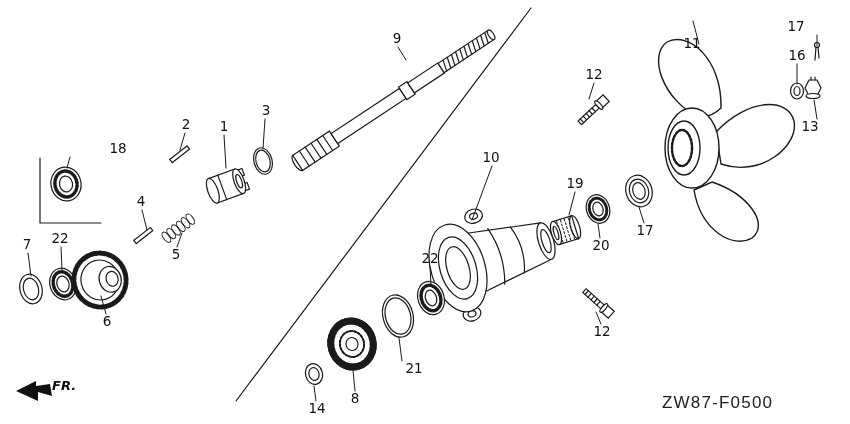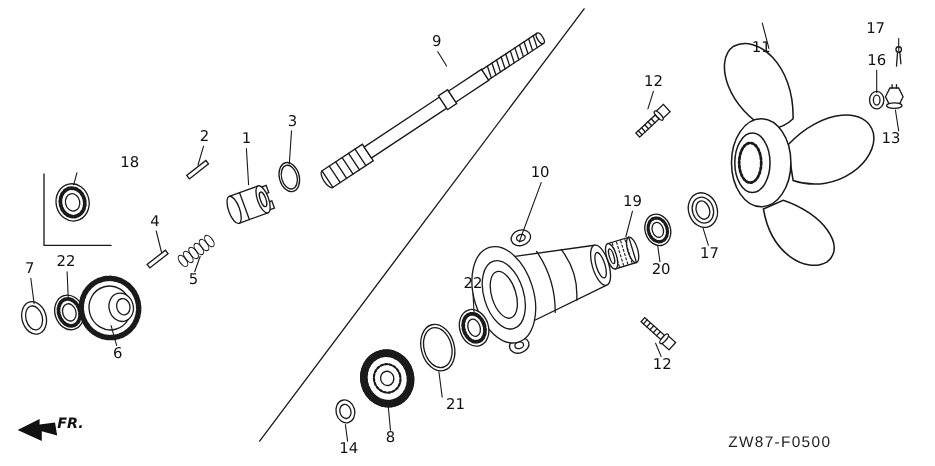--- a/index.html
+++ b/index.html
@@ -10,21 +10,21 @@
     position:absolute; transform:translate(-50%,-50%);
     font-size:13.5px; font-weight:500; color:#111; line-height:1;
     white-space:nowrap; user-select:none;
   }
   .fr-label {
     position:absolute; left:52px; top:378px;
     font-size:13px; font-weight:700; font-style:italic; color:#111;
   }
   .part-code {
     position:absolute; left:662px; top:393px;
-    font-size:14px; letter-spacing:1.2px; color:#222;
+    font-size:17px; letter-spacing:1.2px; color:#222;
     font-family:"Liberation Sans",sans-serif;
   }
 </style>
 </head>
 <body>
 
 <div id="stage">
 
 <svg width="850" height="424" viewBox="0 0 850 424" xmlns="http://www.w3.org/2000/svg">
   <g stroke="#1a1a1a" stroke-width="1.2" fill="none" stroke-linecap="round">

